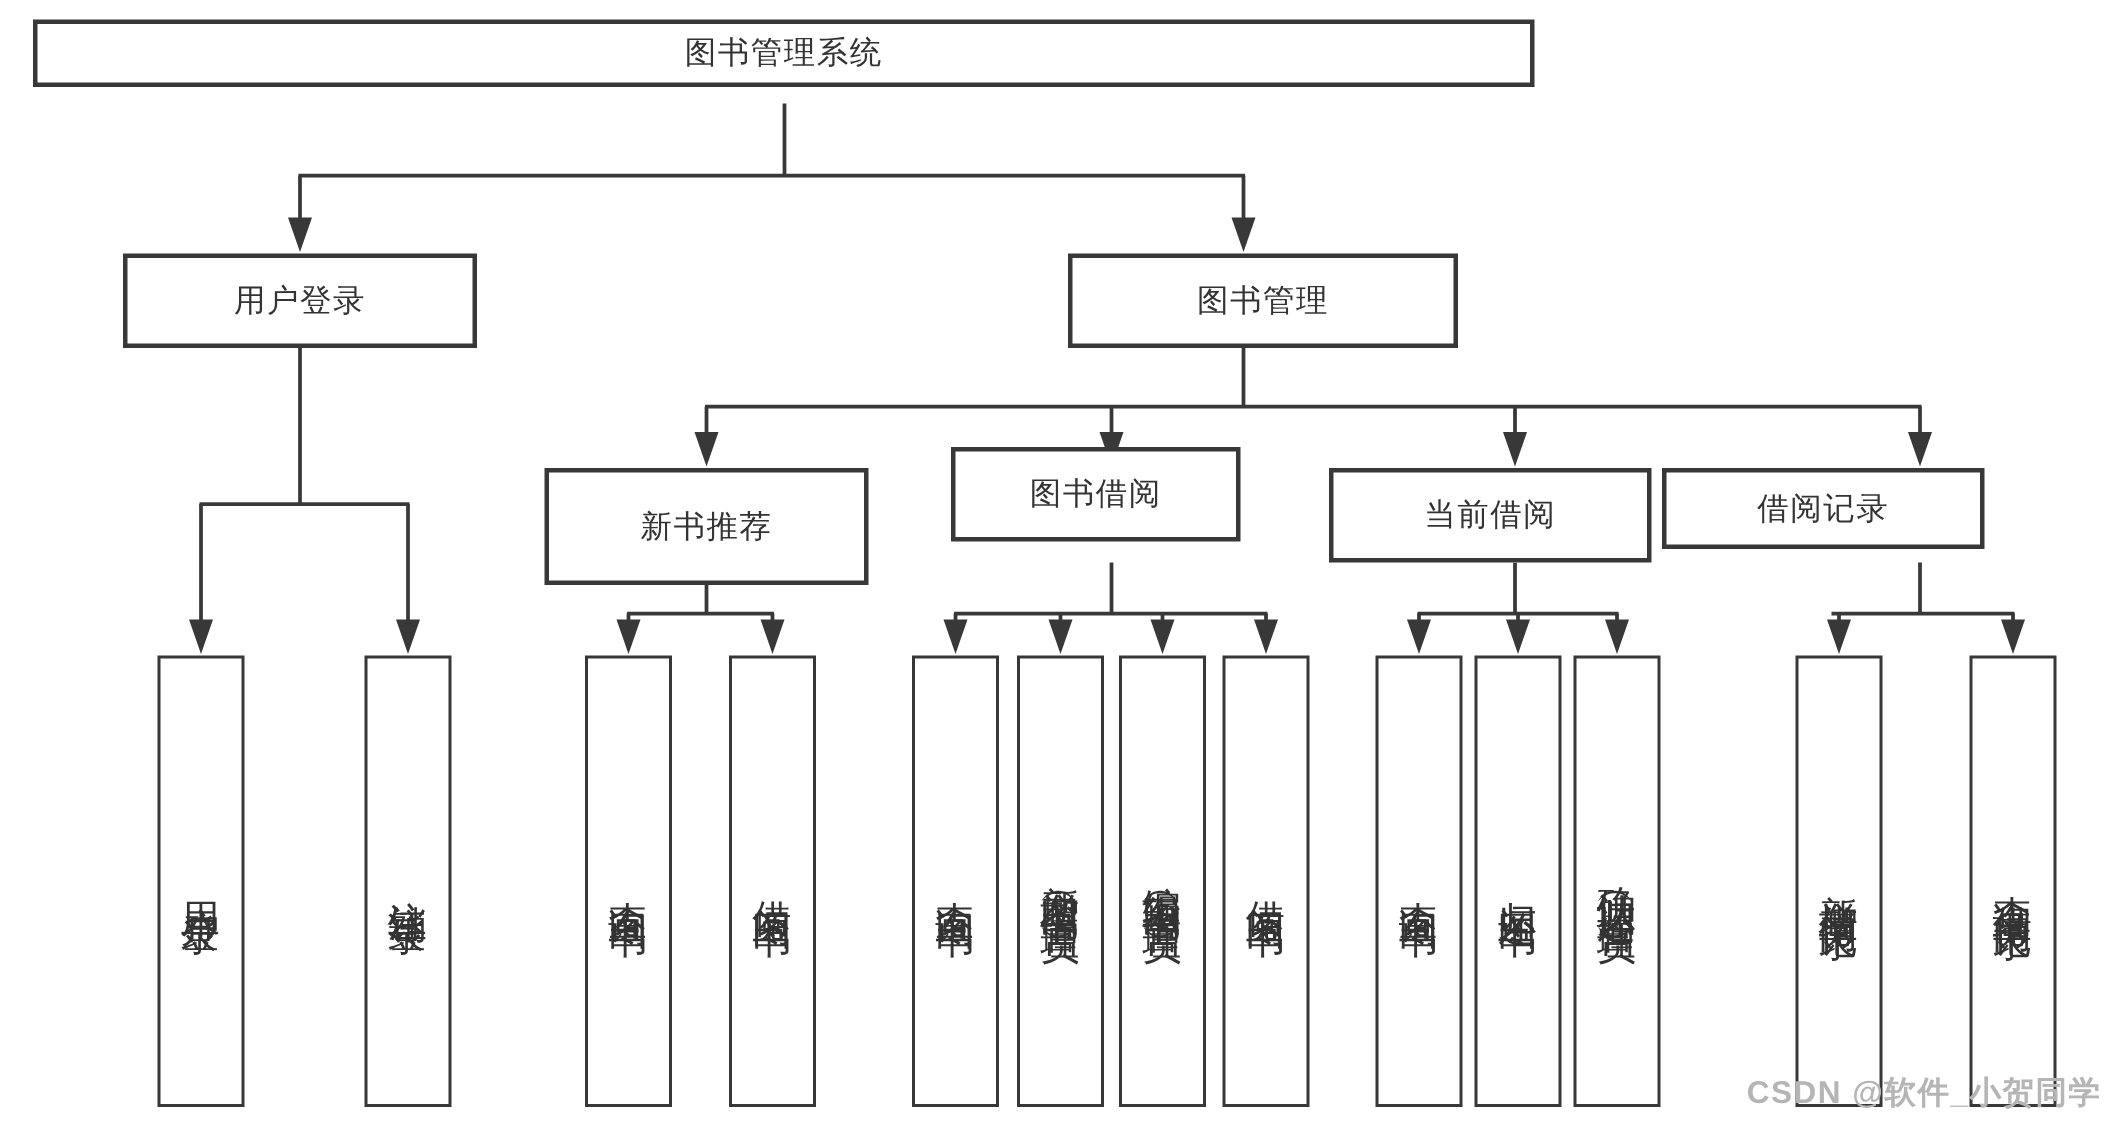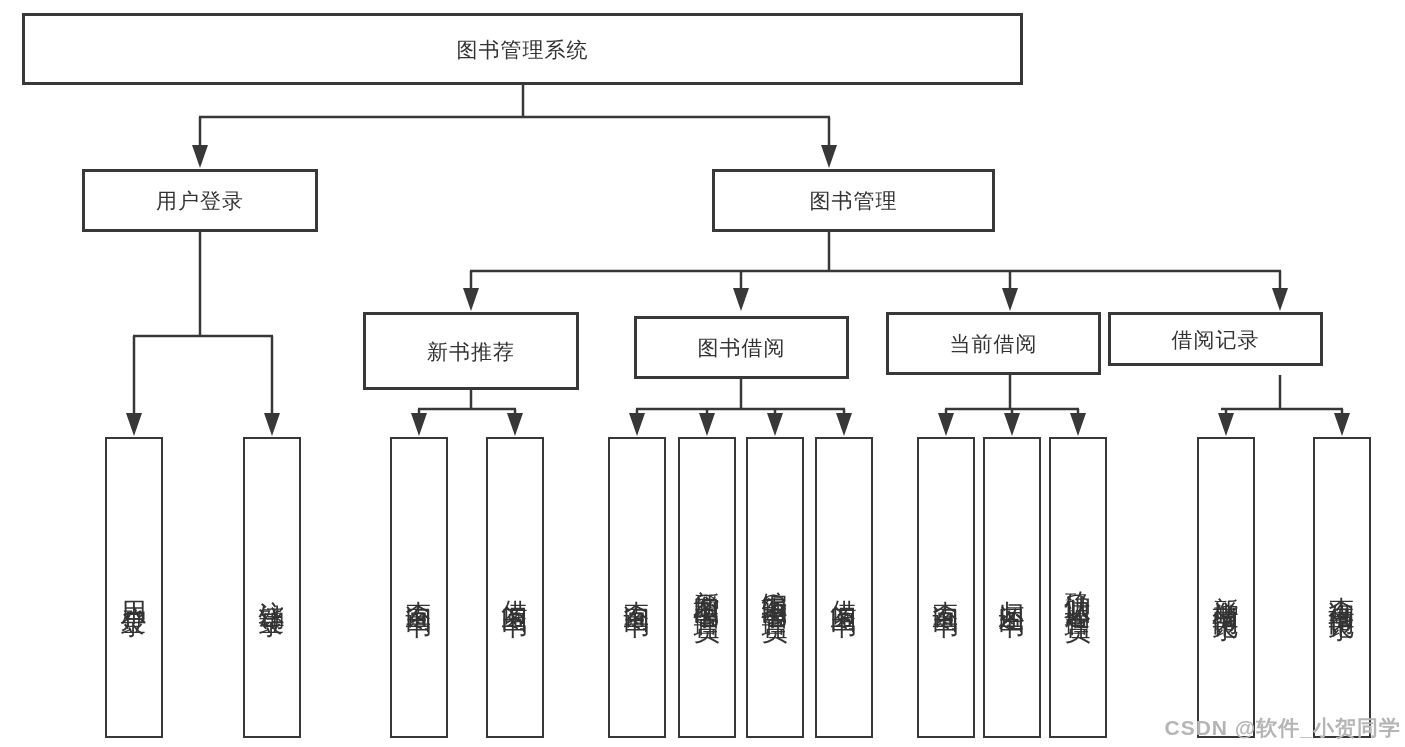--- a/index.html
+++ b/index.html
@@ -115,27 +115,27 @@
     <polygon points="1070,413 1086,413 1078,436"></polygon>
 
     <line x1="1280" y1="375" x2="1280" y2="410"></line>
     <line x1="1221" y1="409" x2="1343" y2="409"></line>
     <line x1="1226" y1="409" x2="1226" y2="416"></line>
     <line x1="1342" y1="409" x2="1342" y2="416"></line>
     <polygon points="1218,413 1234,413 1226,436"></polygon>
     <polygon points="1334,413 1350,413 1342,436"></polygon>
   </svg>
 
-  <div class="node h" style="left:22px;top:13px;width:1001px;height:72px">图书管理系统</div>
+  <div class="node h" style="left:22px;top:13px;width:1001px;height:45px">图书管理系统</div>
 
   <div class="node h" style="left:82px;top:169px;width:236px;height:63px">用户登录</div>
-  <div class="node h" style="left:712px;top:169px;width:283px;height:63px">图书管理</div>
+  <div class="node h" style="left:712px;top:169px;width:260px;height:63px">图书管理</div>
 
   <div class="node h" style="left:363px;top:312px;width:216px;height:78px">新书推荐</div>
-  <div class="node h" style="left:634px;top:316px;width:215px;height:63px">图书借阅</div>
+  <div class="node h" style="left:634px;top:298px;width:193px;height:63px">图书借阅</div>
   <div class="node h" style="left:886px;top:312px;width:215px;height:63px">当前借阅</div>
   <div class="node h" style="left:1108px;top:312px;width:215px;height:54px">借阅记录</div>
 
   <div class="node v" style="left:105px;top:437px;width:58px;height:301px">用户登录</div>
   <div class="node v" style="left:243px;top:437px;width:58px;height:301px">注销登录</div>
 
   <div class="node v" style="left:390px;top:437px;width:58px;height:301px">查询图书</div>
   <div class="node v" style="left:486px;top:437px;width:58px;height:301px">借阅图书</div>
 
   <div class="node v" style="left:608px;top:437px;width:58px;height:301px">查询图书</div>

